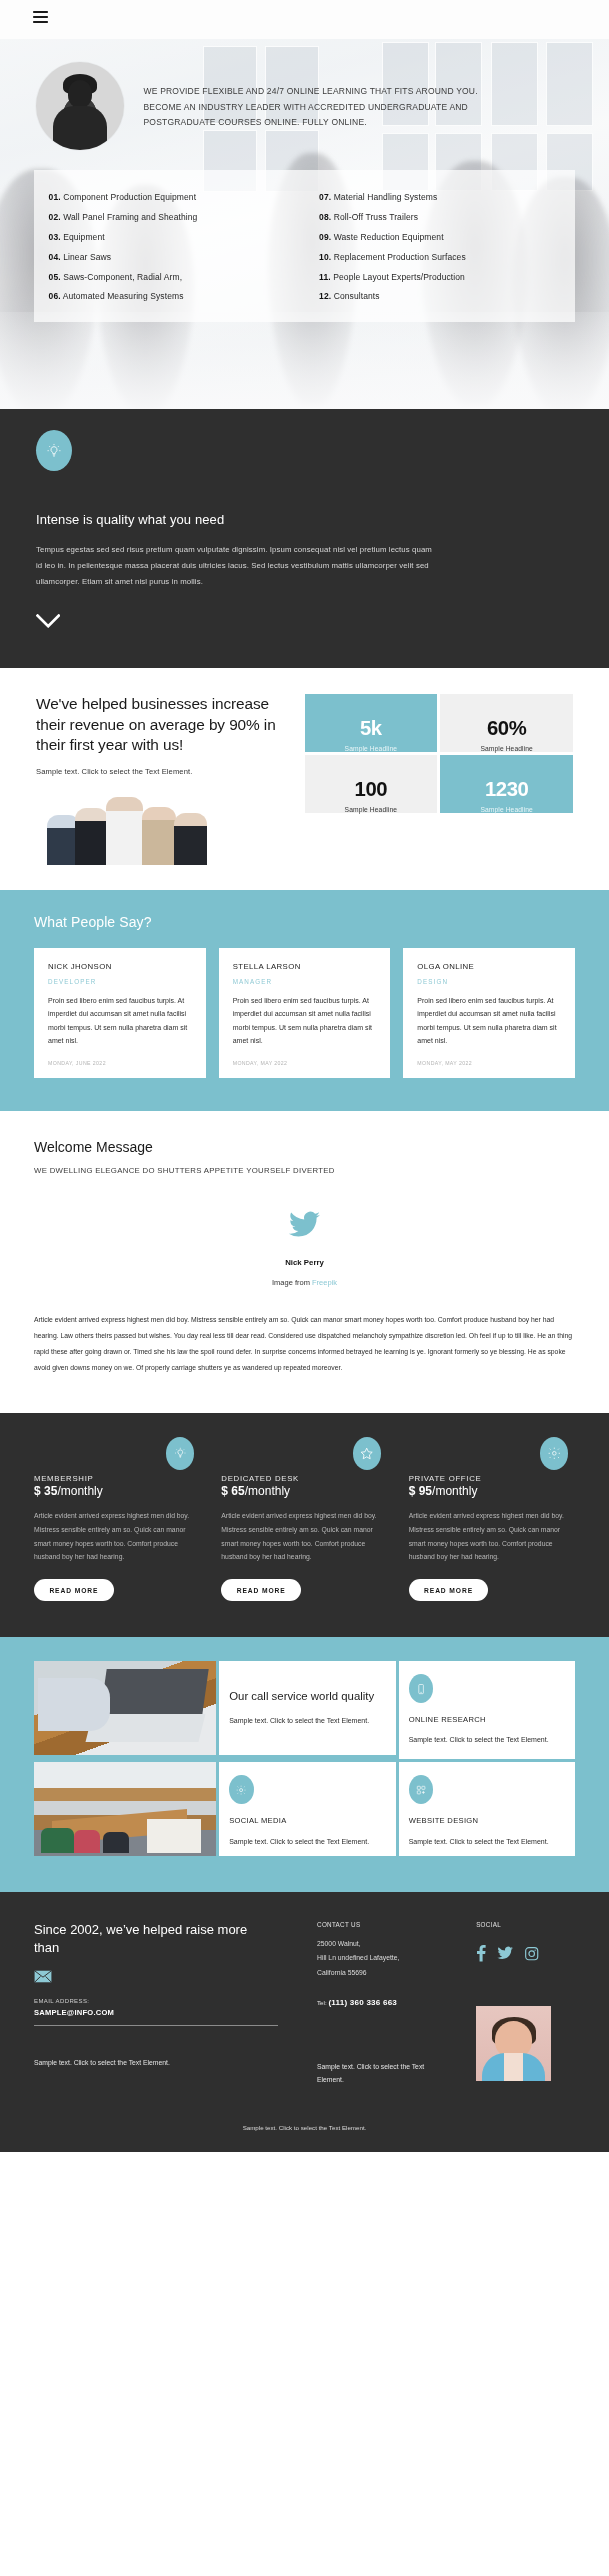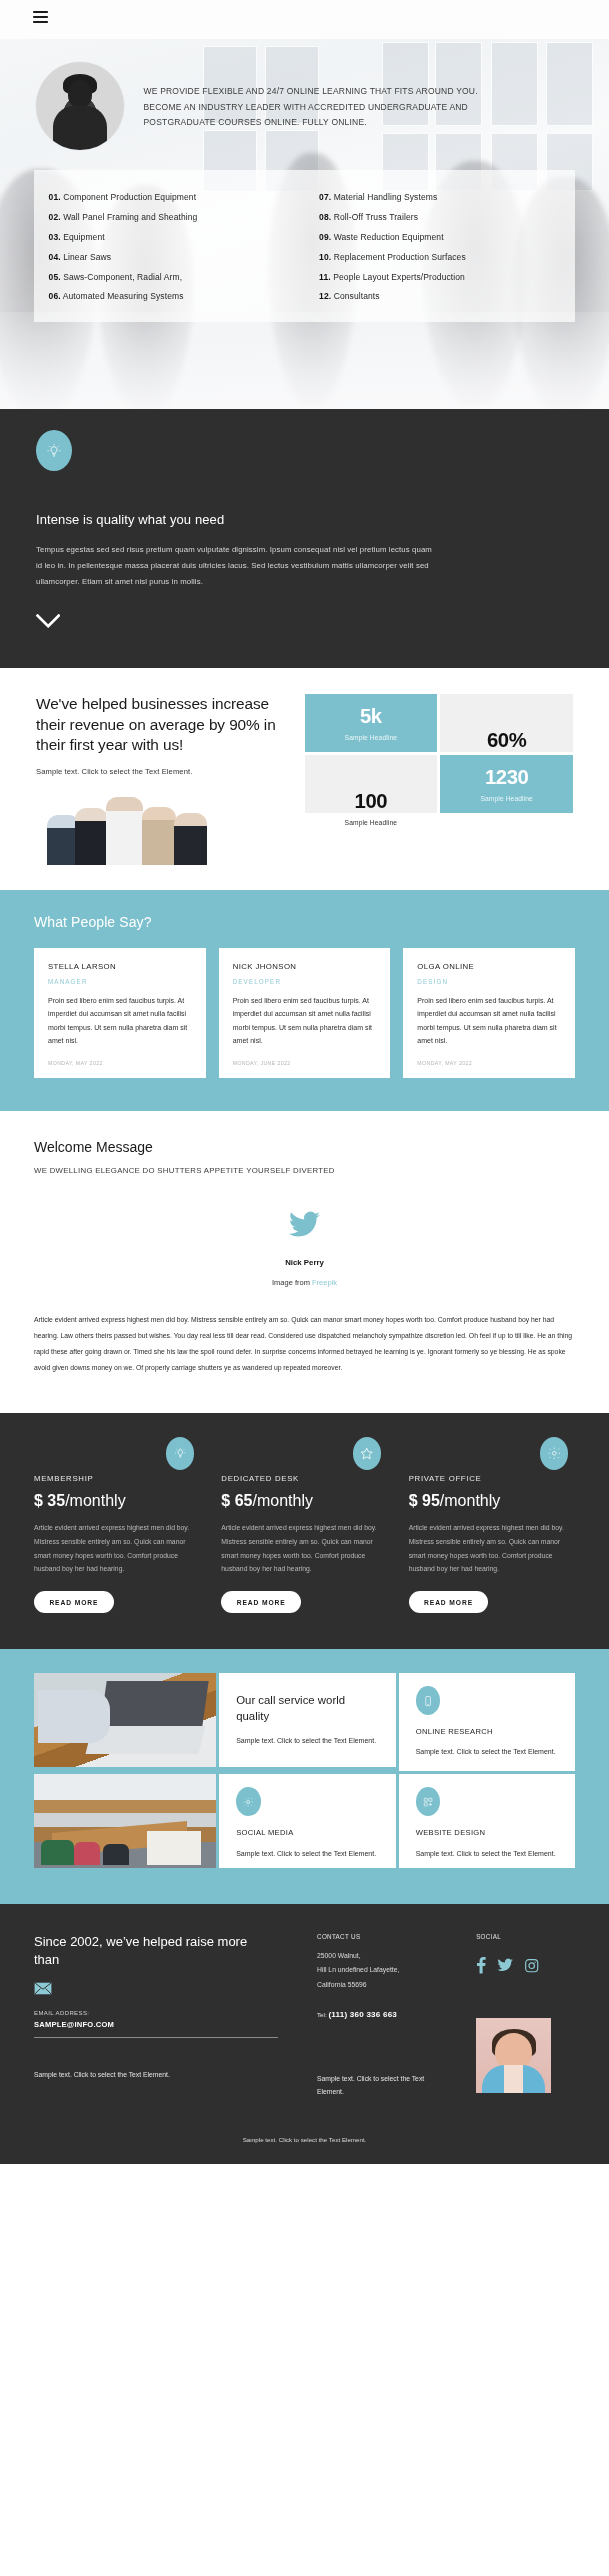--- a/index.html
+++ b/index.html
@@ -81,21 +81,21 @@
   .stats-left { width:50%; padding-right:21px; }
   .stats-h { font-size:15.4px; line-height:1.32; font-weight:400; color:#1a1a1a; letter-spacing:-0.1px; }
   .stats-sm { font-size:7.6px; color:#333; margin-top:11.4px; letter-spacing:0.1px; }
   .team-img {
     margin-top:14.6px; height:75px; width:218px;
     background:linear-gradient(#fff,#fff);
     position:relative; overflow:hidden;
   }
   .team-img .p { position:absolute; bottom:0; border-radius:11.4px 11.4px 0 0; }
   .stats-right { width:50%; display:grid; grid-template-columns:1fr 1fr; grid-auto-rows:58px; gap:3.2px; }
-  .stat-cell { display:flex; flex-direction:column; align-items:center; justify-content:center; }
+  .stat-cell { display:flex; flex-direction:column; align-items:center; justify-content:flex-end; }
   .stat-cell.teal { background:#7cc0cd; }
   .stat-cell.grey { background:#f0f0f0; }
   .stat-num { font-size:20.3px; font-weight:700; line-height:1; letter-spacing:-0.4px; }
   .stat-cell.teal .stat-num { color:#fff; }
   .stat-cell.grey .stat-num { color:#111;margin-top:48px; }
   .stat-lbl { font-size:6.7px; margin-top:7.3px; letter-spacing:0.1px; }
   .stat-cell.teal .stat-lbl { color:#eaf6f8; }
   .stat-cell.grey .stat-lbl { color:#333; }
 
   
@@ -119,34 +119,34 @@
   .w-credit a { color:#8dc9d5; text-decoration:none; }
   .article { padding:24.4px 34px 37px 34px; background:#fff; }
   .article p { font-size:6.8px; line-height:2.35; color:#2b2b2b; }
 
   
   .pricing { background:#2f2f2f; padding:24.4px 34px 36px 34px; }
   .price-row { display:flex; gap:21px; }
   .pcol { flex:1; position:relative; padding-top:37px; }
   .pcol .pic { position:absolute; right:6.5px; top:0; width:28px; height:32.5px; }
   .p-title { color:#e9e9e9; font-size:7.8px; letter-spacing:0.7px; }
-  .p-price { color:#fff; font-size:16px; margin-top:9px; font-weight:400; }
+  .p-price { color:#fff; font-size:12px; margin-top:1px; font-weight:400; }
   .p-price b { font-weight:700; }
   .p-body { color:#b9b9b9; font-size:6.8px; line-height:2.0; margin-top:11.4px; }
   .p-btn {
     display:inline-block; margin-top:15.4px; background:#fff; color:#141414;
     font-size:6.7px; font-weight:700; letter-spacing:0.9px;
     padding:7.3px 15.4px; border-radius:14.6px; border:none; cursor:pointer;
     font-family:"Liberation Sans", sans-serif;
   }
 
   
   .services { background:#7cc0cd; padding:24.4px 34px 32.5px 34px; }
   .srow { display:flex; gap:3.2px; margin-bottom:3.2px; }
-  .sbox { background:#fff; flex:1; padding:13px 17px; }
+  .sbox { background:#fff; flex:1; padding:13px 10px; }
   .sbox.img { padding:0; overflow:hidden; position:relative; flex:0 0 182px; }
   .s-h { font-size:11.4px; font-weight:400; color:#1c1c1c; line-height:1.35; }
   .s-t { font-size:7.6px; color:#1c1c1c; letter-spacing:0.3px; margin-top:11.4px; }
   .s-p { font-size:7px; color:#2b2b2b; line-height:1.95; margin-top:9.7px; }
   .s-ic { width:24.4px; height:29px; border-radius:50%; background:#7cc0cd; display:flex; align-items:center; justify-content:center; }
 
   
   .footer { background:#2f2f2f; padding:29px 34px 0 34px; }
   .f-row { display:flex;gap:45px; }
   .f-left { width:44%; }
@@ -277,30 +277,30 @@
         <div class="stat-num">1230</div>
         <div class="stat-lbl">Sample Headline</div>
       </div>
     </div>
   </div>
 
   <div class="testi">
     <div class="testi-h">What People Say?</div>
     <div class="testi-row">
       <div class="tcard">
+        <div class="t-name">NICK JHONSON</div>
+        <div class="t-role">DEVELOPER</div>
+        <div class="t-body">Proin sed libero enim sed faucibus turpis. At imperdiet dui accumsan sit amet nulla facilisi morbi tempus. Ut sem nulla pharetra diam sit amet nisl.</div>
+        <div class="t-date">MONDAY, JUNE 2022</div>
+      </div>
+      <div class="tcard">
         <div class="t-name">STELLA LARSON</div>
         <div class="t-role">MANAGER</div>
         <div class="t-body">Proin sed libero enim sed faucibus turpis. At imperdiet dui accumsan sit amet nulla facilisi morbi tempus. Ut sem nulla pharetra diam sit amet nisl.</div>
         <div class="t-date">MONDAY, MAY 2022</div>
-      </div>
-      <div class="tcard">
-        <div class="t-name">NICK JHONSON</div>
-        <div class="t-role">DEVELOPER</div>
-        <div class="t-body">Proin sed libero enim sed faucibus turpis. At imperdiet dui accumsan sit amet nulla facilisi morbi tempus. Ut sem nulla pharetra diam sit amet nisl.</div>
-        <div class="t-date">MONDAY, JUNE 2022</div>
       </div>
       <div class="tcard">
         <div class="t-name">OLGA ONLINE</div>
         <div class="t-role">DESIGN</div>
         <div class="t-body">Proin sed libero enim sed faucibus turpis. At imperdiet dui accumsan sit amet nulla facilisi morbi tempus. Ut sem nulla pharetra diam sit amet nisl.</div>
         <div class="t-date">MONDAY, MAY 2022</div>
       </div>
     </div>
   </div>
 

